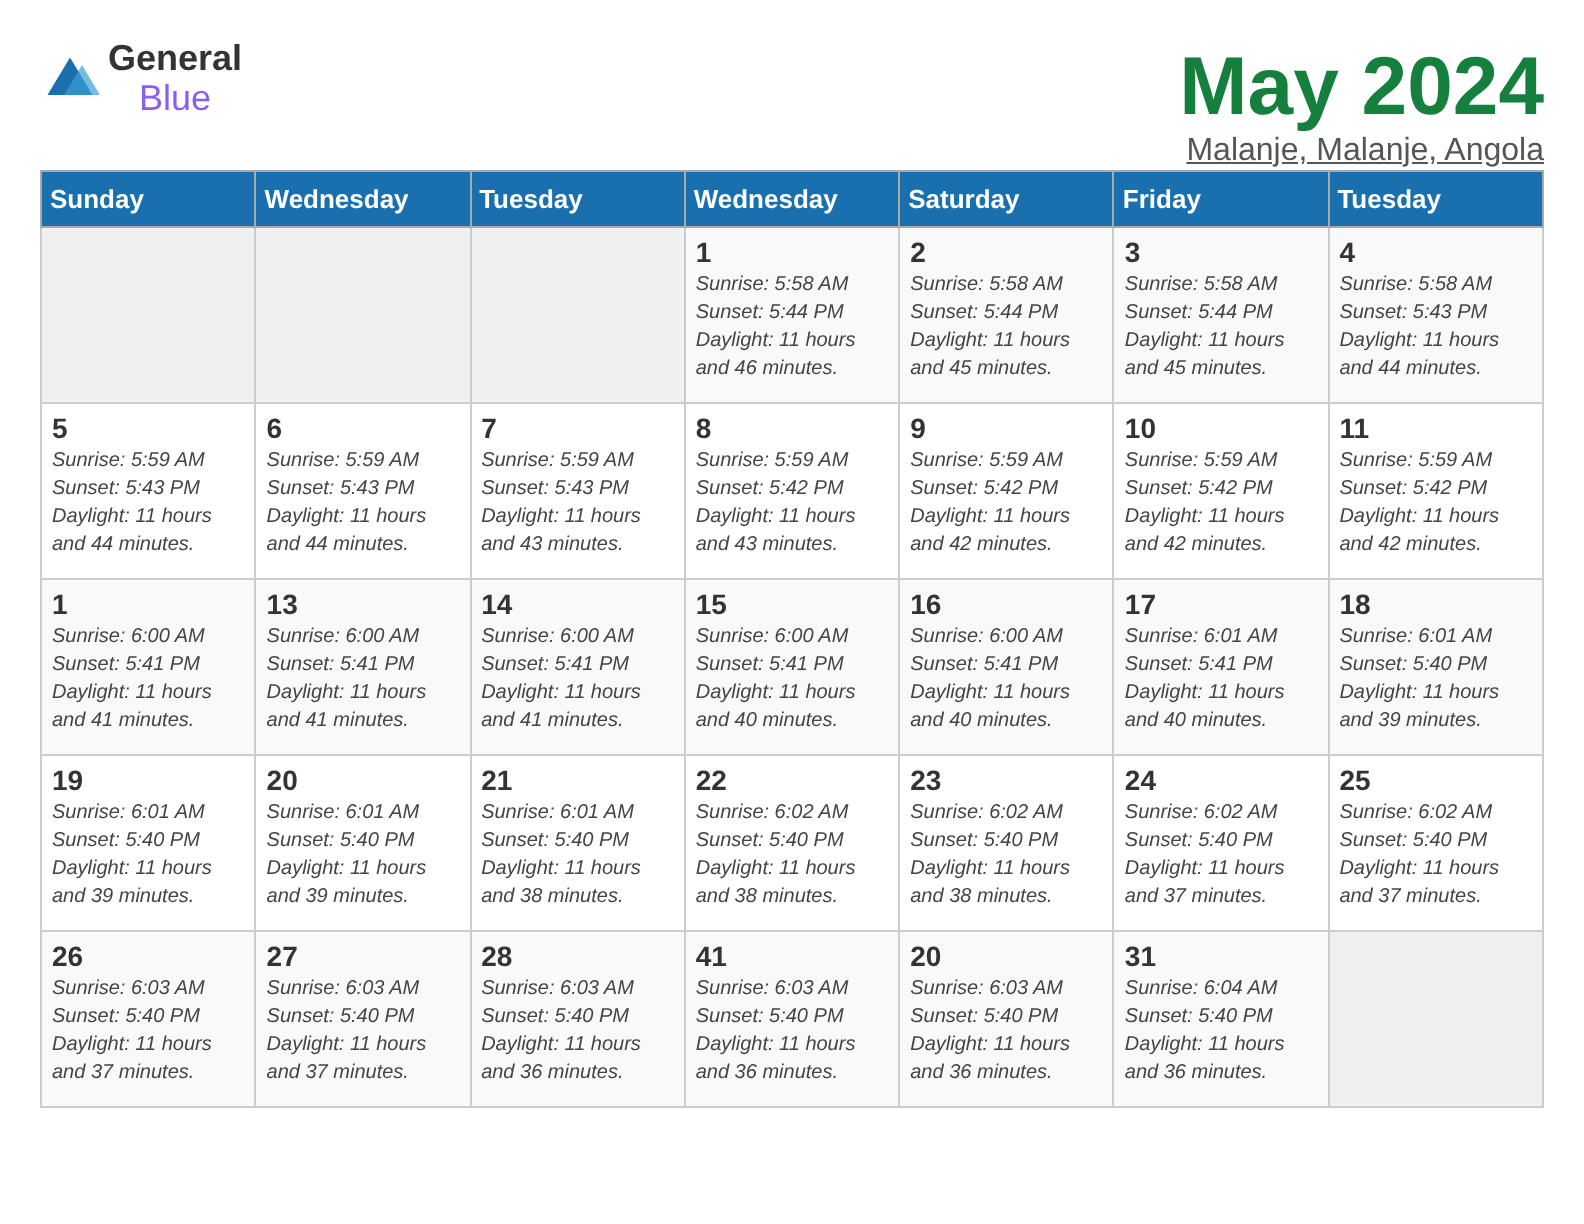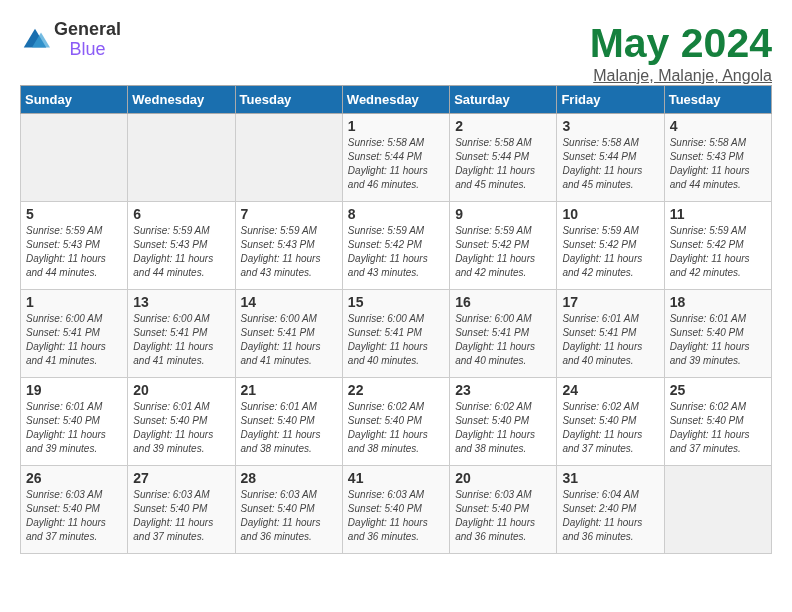--- a/index.html
+++ b/index.html
@@ -348,20 +348,20 @@
         <td>
           <span class="day-number">20</span>
           <div class="day-info" style="white-space: pre-line;">Sunrise: 6:03 AM
 Sunset: 5:40 PM
 Daylight: 11 hours
 and 36 minutes.</div>
         </td>
         <td>
           <span class="day-number">31</span>
           <div class="day-info" style="white-space: pre-line;">Sunrise: 6:04 AM
-Sunset: 2:40 PM
+Sunset: 5:40 PM
 Daylight: 11 hours
 and 36 minutes.</div>
         </td>
         <td class="empty-cell"></td>
       </tr>
     </tbody>
 </table>
 
 </body></html>

